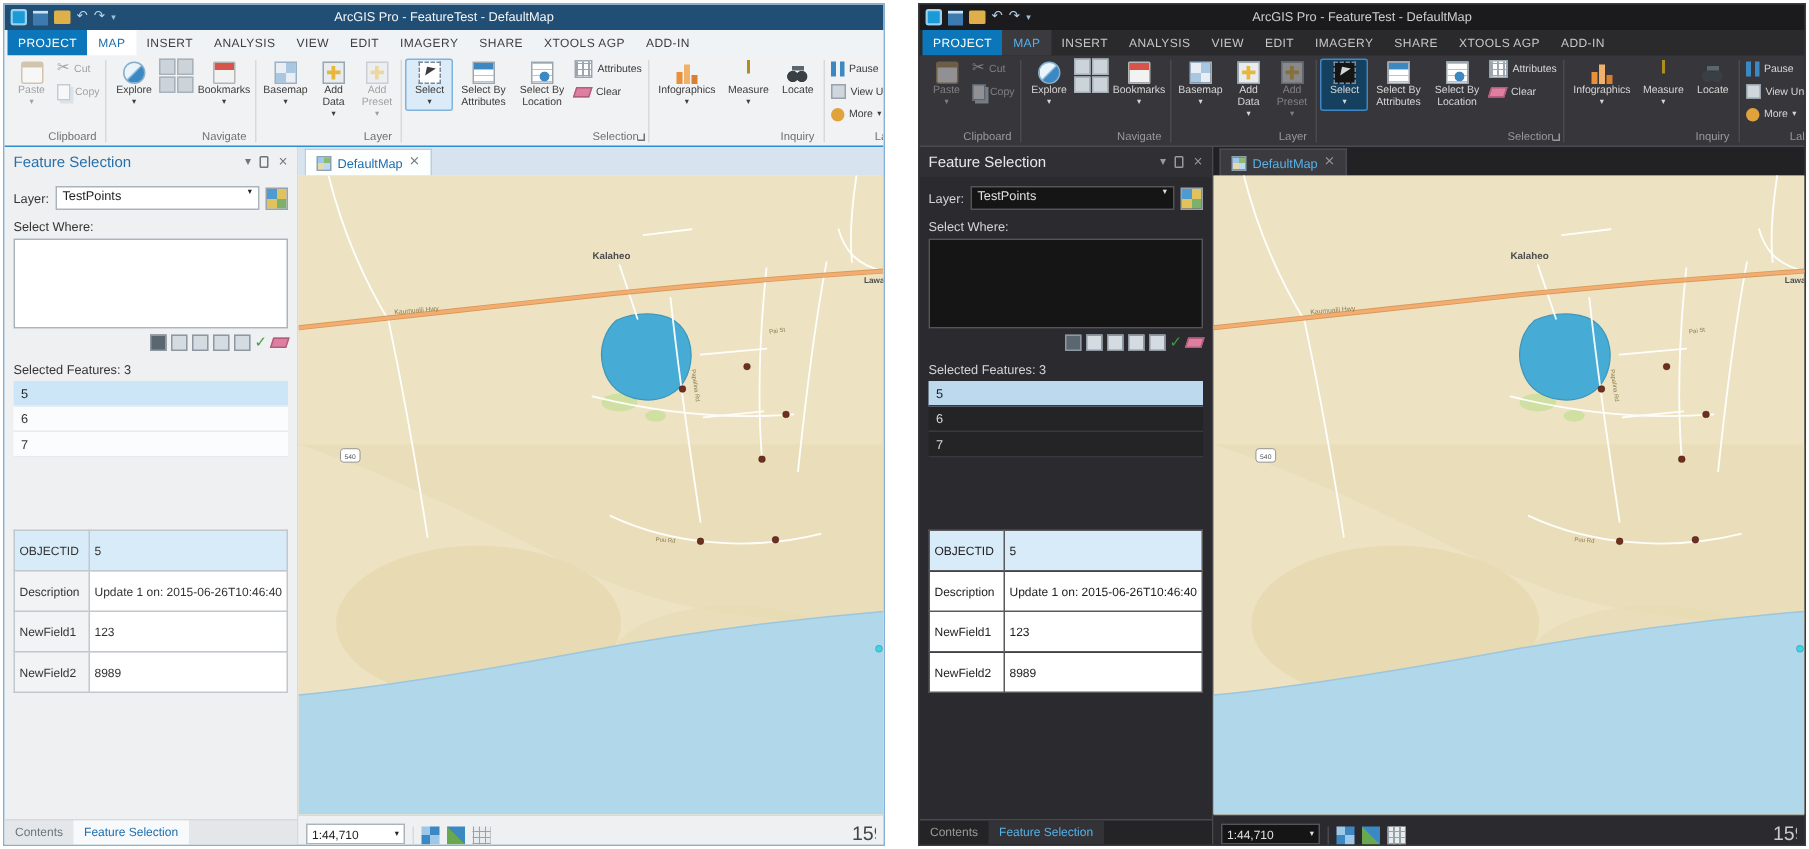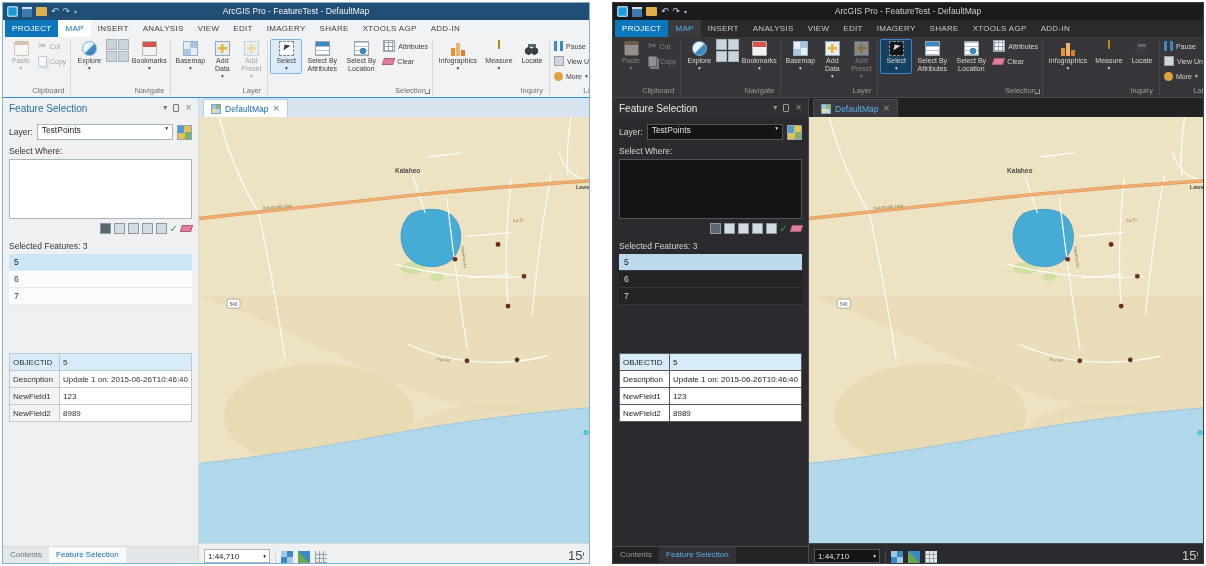--- a/index.html
+++ b/index.html
@@ -111,21 +111,21 @@
 .layer-pick{width:15px;height:15px;background:conic-gradient(#e2c25c 25%,#7fb069 0 50%,#e2c25c 0 75%,#4d9bd0 0);border:1px solid #98a2ab;flex:none}
 .where-box{height:60px;background:var(--input-bg);border:1px solid var(--input-border);margin-bottom:3px;flex:none}
 .tools-row{display:flex;justify-content:flex-end;align-items:center;gap:3px;margin-bottom:6px;height:13px;flex:none}
 .t-ic{width:11px;height:11px;border:1px solid #8d98a2;background:#d4dbe1;flex:none}
 .t-ic.dark{background:#5b6770}
 .t-check{color:#3f9b43;font-size:10px}
 .features-list{background:var(--list-bg);flex:none}
 .feat-row{height:17px;line-height:17px;padding:0 5px;font-size:8.5px;color:var(--list-fg);border-bottom:1px solid var(--list-border)}
 .feat-row.selected{background:var(--list-sel-bg);color:var(--list-sel-fg)}
 .attr-table{margin-top:48px;border-collapse:collapse;width:100%;flex:none}
-.attr-table td{border:1px solid var(--tbl-border);font-size:8px;padding:2px 3px;height:17px;overflow:hidden;white-space:nowrap}
+.attr-table td{border:1px solid var(--tbl-border);font-size:8px;padding:2px 3px;height:27px;overflow:hidden;white-space:nowrap}
 .attr-table .f{width:52px;background:var(--tbl-field-bg);color:var(--tbl-fg)}
 .attr-table .v{background:var(--tbl-value-bg);color:var(--tbl-fg)}
 .attr-table tr.sel .f,.attr-table tr.sel .v{background:var(--tbl-sel-bg)}
 .pane-tabs{height:17px;flex:none;background:var(--bottomtab-bg);border-top:1px solid var(--divider);display:flex}
 .ptab{padding:0 7px;font-size:8px;line-height:16px;color:var(--muted)}
 .ptab.active{background:var(--bottomtab-active-bg);color:var(--doc-tab-fg)}
 
 
 .map-area{flex:1;display:flex;flex-direction:column;min-width:0}
 .doc-bar{height:19px;flex:none;background:var(--doc-bar-bg);display:flex;align-items:flex-end;padding-left:4px}

